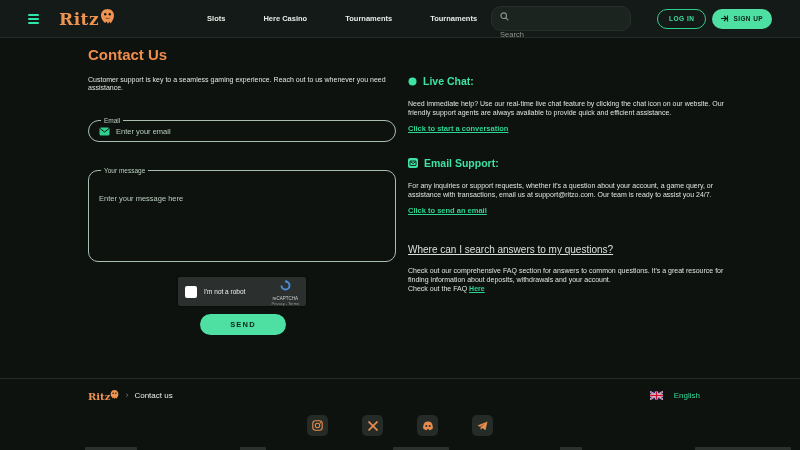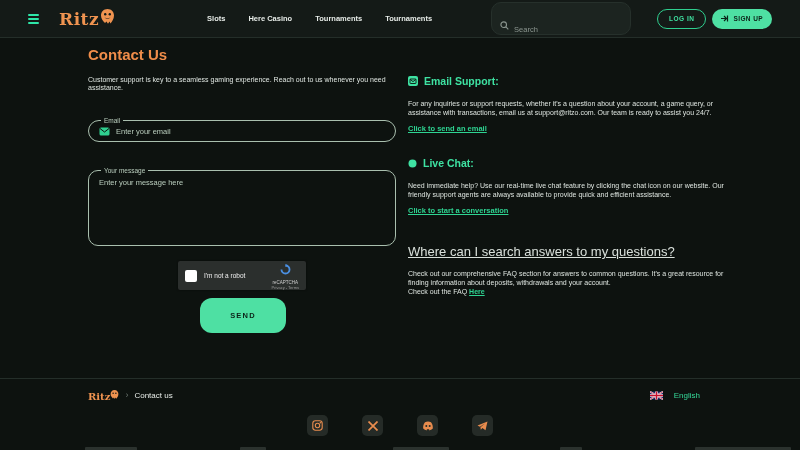--- a/index.html
+++ b/index.html
@@ -17,26 +17,26 @@
     display:flex; align-items:center; padding:0 28px;
   }
   .hamburger { display:flex; flex-direction:column; gap:2px; cursor:pointer; }
   .hamburger div { width:11px; height:2px; background:#2ee6a8; border-radius:1px; }
   .logo { display:flex; align-items:baseline; margin-left:20px; cursor:pointer; }
   .logo .logo-text {
     font-family:"DejaVu Serif", serif; font-weight:bold; font-size:17px;
     color:#ef9350; letter-spacing:0.5px; line-height:1;
   }
   .logo svg { margin-left:1px; align-self:center; }
-  nav { display:flex; gap:23px; margin-left:92px; }
+  nav { display:flex; gap:38px; margin-left:92px; }
   nav a { font-size:7.5px; font-weight:bold; color:#e7ece8; text-decoration:none; cursor:pointer; }
   .search {
-    margin-left:auto; width:140px; height:33px; background:#1c2420;
+    margin-left:auto; width:140px; height:25px; background:#1c2420;
     border:1px solid #26302b; border-radius:10px;
-    display:flex; align-items:flex-end; padding:0 8px; gap:5px;
+    display:flex; align-items:flex-start; padding:0 8px; gap:5px;flex-direction:column;
   }
   .search input {
     background:transparent; border:none; outline:none; color:#cfd6d1;
     font-size:7.5px; width:100%; font-family:"Liberation Sans", sans-serif;
   }
   .search input::placeholder { color:#8b958f; }
   .btn-login {
     margin-left:26px; height:20px; padding:0 11px; border-radius:10px;
     background:transparent; border:1px solid #2fcf8f; color:#3fe0a0;
     font-size:6.5px; font-weight:bold; letter-spacing:0.5px; cursor:pointer;
@@ -67,53 +67,53 @@
   .field .flabel {
     position:absolute; top:-4px; left:12px; font-size:6.5px; color:#b9cdbd;
     background:#0d120f; padding:0 3px; line-height:7px;
   }
   .field input, .field textarea {
     background:transparent; border:none; outline:none; color:#cfe0d3;
     font-size:7.5px; width:100%; font-family:"Liberation Sans", sans-serif;
     resize:none;
   }
   .field input::placeholder, .field textarea::placeholder { color:#b9cdbd; }
-  .field-msg { height:76px; border-radius:10px; align-items:flex-start; padding-top:7px; }
+  .field-msg { height:92px; border-radius:10px; align-items:flex-start; padding-top:23px; }
   .field-msg textarea { height:80px; }
 
   .recaptcha {
     margin:15px 0 0 90px; width:128px; height:29px; background:#2b2f2d;
     border-radius:2px; display:flex; align-items:center; padding:0 7px;
     box-shadow:0 0 2px rgba(0,0,0,0.6);
   }
   .rc-check { width:12px; height:12px; background:#fff; border-radius:2px; cursor:pointer; flex:0 0 12px; }
   .rc-label { font-size:6.5px; color:#f0f0f0; margin-left:7px; }
   .rc-brand { margin-left:auto; display:flex; flex-direction:column; align-items:center; }
   .rc-brand .rc-name { font-size:4.5px; color:#cfcfcf; margin-top:1px; }
   .rc-brand .rc-legal { font-size:4px; color:#9a9a9a; }
 
   .btn-send {
-    margin:8px 0 0 112px; width:86px; height:35px; border-radius:12px;
+    margin:8px 0 0 112px; width:86px; height:21px; border-radius:12px;
     background:#4ee0a3; border:none; color:#0c2218; font-size:7.5px;
     font-weight:bold; letter-spacing:1.2px; cursor:pointer;
     font-family:"Liberation Sans", sans-serif;
   }
 
   
   .support-section { margin-top:0; }
   .support-section + .support-section { margin-top:19px; }
   .sec-head { display:flex; align-items:center; gap:6px; }
   .sec-head .sec-title { font-size:10.5px; font-weight:bold; color:#3ee2a2; }
   .sec-body { margin-top:9px; font-size:7px; line-height:9px; color:#dde4df; }
   .sec-link {
     display:inline-block; margin-top:7px; font-size:7.5px; font-weight:bold;
     color:#2ed492; text-decoration:underline; cursor:pointer;
   }
   .q-link {
-    display:inline-block; margin-top:8px; font-size:13px; color:#d9e0db;
+    display:inline-block; margin-top:8px; font-size:10px; color:#d9e0db;
     text-decoration:underline; cursor:pointer;
   }
   .inline-link { color:#2ed492; font-weight:bold; text-decoration:underline; cursor:pointer; }
 
   
   footer { flex:0 0 auto; border-top:1px solid #242e29; margin-top:auto; }
   .f-row { display:flex; align-items:center; padding:7px 100px 5px 88px; }
   .crumb-logo { display:flex; align-items:baseline; cursor:pointer; }
   .crumb-logo .logo-text {
     font-family:"DejaVu Serif", serif; font-weight:bold; font-size:10px;
@@ -220,43 +220,43 @@
         </div>
 
         <button class="btn-send">SEND</button>
       </div>
 
       <div class="col-right">
 
         <div class="support-section">
           <div class="sec-head">
             <span>
+              <svg width="9" height="9" viewBox="0 0 9 9">
+                  <circle cx="4.5" cy="4.5" r="4" fill="#3ee2a2"></circle>
+                </svg>
+            </span>
+            <span class="sec-title">Live Chat:</span>
+          </div>
+          <p class="sec-body">Need immediate help? Use our real-time live chat feature by clicking the chat icon on our website. Our friendly support agents are always available to provide quick and efficient assistance.</p>
+          <a class="sec-link">Click to start a conversation</a>
+        </div>
+
+        <div class="support-section">
+          <div class="sec-head">
+            <span>
               <svg width="10" height="10" viewBox="0 0 10 10">
                   <rect width="10" height="10" rx="2" fill="#3ee2a2"></rect>
                   <rect x="2" y="3" width="6" height="4.5" rx="0.6" fill="none" stroke="#0d120f" stroke-width="0.9"></rect>
                   <path d="M2.2 3.4 L5 5.6 L7.8 3.4" fill="none" stroke="#0d120f" stroke-width="0.9"></path>
                 </svg>
             </span>
             <span class="sec-title">Email Support:</span>
           </div>
           <p class="sec-body">For any inquiries or support requests, whether it's a question about your account, a game query, or assistance with transactions, email us at support@ritzo.com. Our team is ready to assist you 24/7.</p>
           <a class="sec-link">Click to send an email</a>
-        </div>
-
-        <div class="support-section">
-          <div class="sec-head">
-            <span>
-              <svg width="9" height="9" viewBox="0 0 9 9">
-                  <circle cx="4.5" cy="4.5" r="4" fill="#3ee2a2"></circle>
-                </svg>
-            </span>
-            <span class="sec-title">Live Chat:</span>
-          </div>
-          <p class="sec-body">Need immediate help? Use our real-time live chat feature by clicking the chat icon on our website. Our friendly support agents are always available to provide quick and efficient assistance.</p>
-          <a class="sec-link">Click to start a conversation</a>
         </div>
 
         <div class="support-section">
           <a class="q-link">Where can I search answers to my questions?</a>
           <p class="sec-body"><span>Check out our comprehensive FAQ section for answers to common questions. It's a great resource for finding information about deposits, withdrawals and your account.</span><br>
             <span>Check out the FAQ </span><a class="inline-link">Here</a>
           </p>
         </div>
 
       </div>

